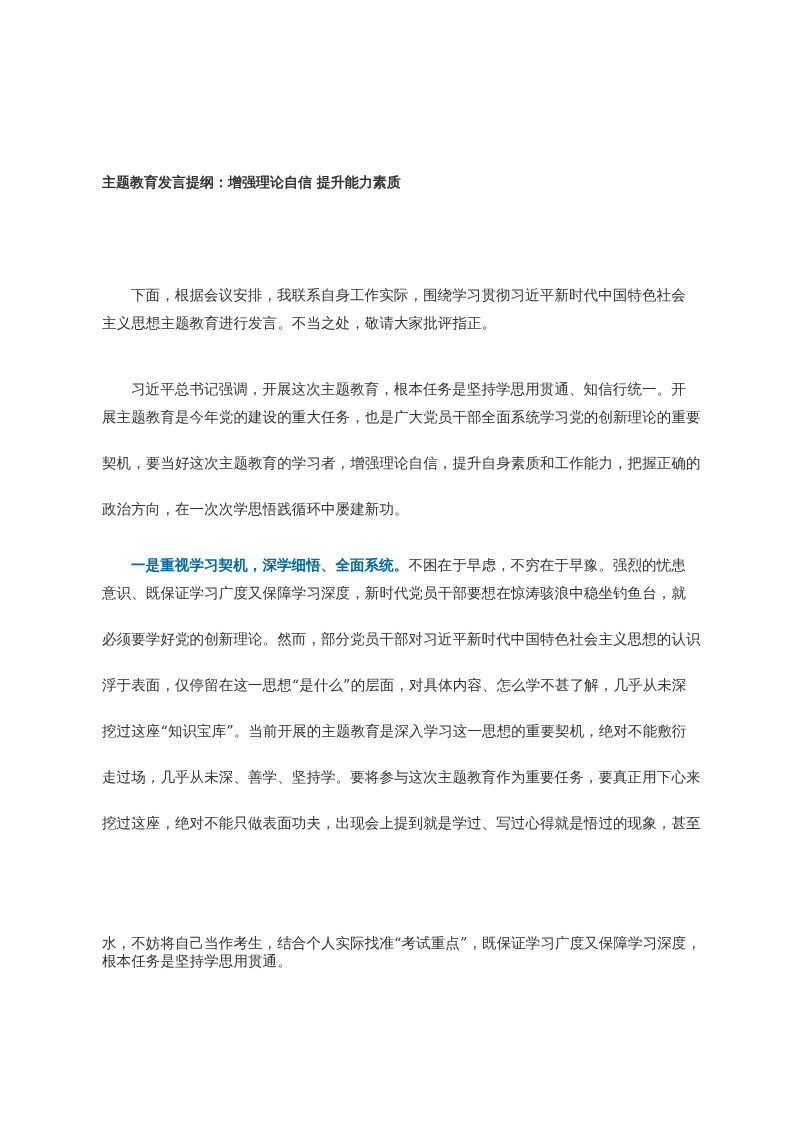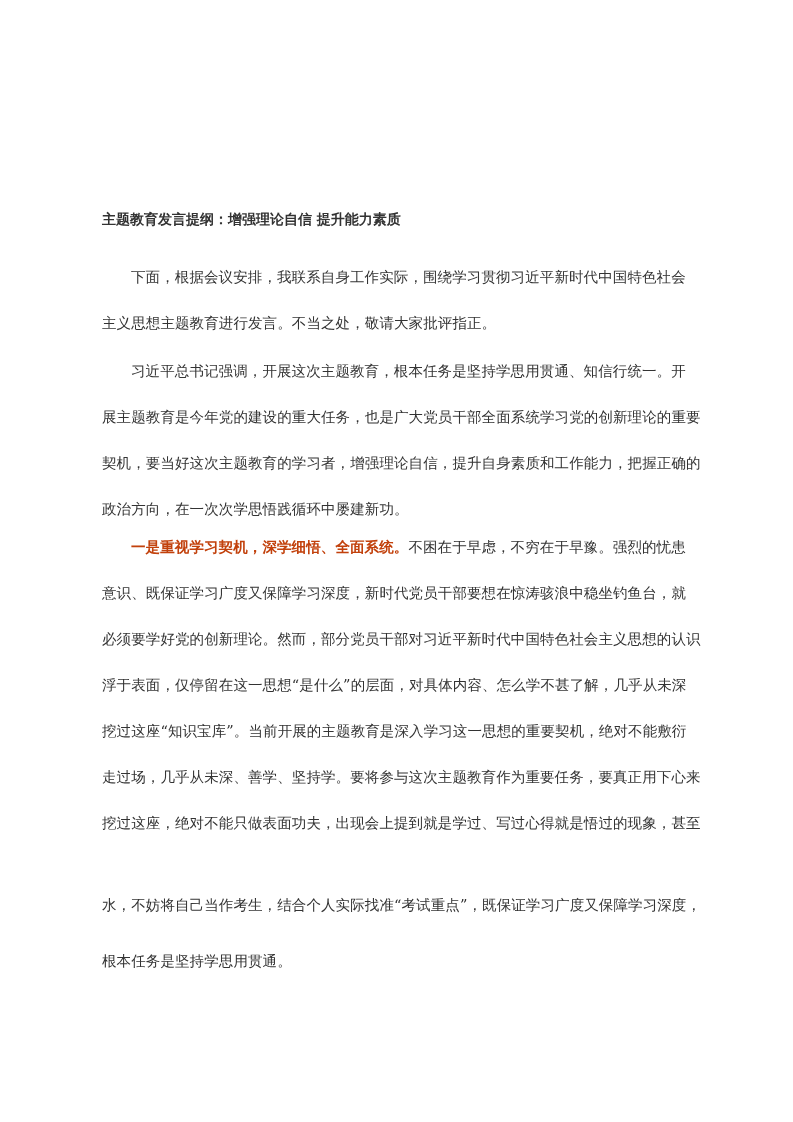--- a/index.html
+++ b/index.html
@@ -1,24 +1,24 @@
 <!DOCTYPE html>
 <html><head>
 <meta charset="utf-8">
 <style>
   html, body { margin: 0; padding: 0; background: #ffffff; }
   body { width: 793px; height: 1122px; position: relative; overflow: hidden;
          font-family: "DejaVu Serif", "Liberation Serif", serif; color: #2b2b2b; }
   .page { position: absolute; left: 0; top: 0; width: 793px; height: 1122px; background: #fff; }
   .title { position: absolute; left: 102px; top: 174px; font-size: 14px; font-weight: bold;
-           font-family: "DejaVu Sans", "Liberation Sans", sans-serif; color: #333; letter-spacing: 0px; margin-top: 37px; }
+           font-family: "DejaVu Sans", "Liberation Sans", sans-serif; color: #333; letter-spacing: 0px; }
   .line { position: absolute; left: 102px; width: 590px; font-size: 14.5px; white-space: nowrap;
           color: #333; letter-spacing: 0.1px; }
-  .indent { left: 131px; }
-  .bold { font-weight: bold; color: #c2410c; }
+  .indent { left: 131px; margin-top: 18px; }
+  .bold { font-weight: bold; color: #0369a1; }
 </style>
 </head>
 <body>
 
 <div class="page">
   <div class="title">主题教育发言提纲：增强理论自信 提升能力素质</div>
 
   <div class="line indent" style="top:268px">下面，根据会议安排，我联系自身工作实际，围绕学习贯彻习近平新时代中国特色社会</div>
   <div class="line" style="top:314px">主义思想主题教育进行发言。不当之处，敬请大家批评指正。</div>
 
@@ -29,15 +29,15 @@
 
   <div class="line indent" style="top:538px">
     <span class="bold">一是重视学习契机，深学细悟、全面系统。</span><span>不困在于早虑，不穷在于早豫。强烈的忧患</span>
   </div>
   <div class="line" style="top:584px">意识、既保证学习广度又保障学习深度，新时代党员干部要想在惊涛骇浪中稳坐钓鱼台，就</div>
   <div class="line" style="top:676px">浮于表面，仅停留在这一思想“是什么”的层面，对具体内容、怎么学不甚了解，几乎从未深</div>
   <div class="line" style="top:630px">必须要学好党的创新理论。然而，部分党员干部对习近平新时代中国特色社会主义思想的认识</div>
   <div class="line" style="top:722px">挖过这座“知识宝库”。当前开展的主题教育是深入学习这一思想的重要契机，绝对不能敷衍</div>
   <div class="line" style="top:768px">走过场，几乎从未深、善学、坚持学。要将参与这次主题教育作为重要任务，要真正用下心来</div>
   <div class="line" style="top:814px">挖过这座，绝对不能只做表面功夫，出现会上提到就是学过、写过心得就是悟过的现象，甚至</div>
-  <div class="line" style="top:896px">水，不妨将自己当作考生，结合个人实际找准“考试重点”，既保证学习广度又保障学习深度，</div>
+  <div class="line" style="top:934px">水，不妨将自己当作考生，结合个人实际找准“考试重点”，既保证学习广度又保障学习深度，</div>
   <div class="line" style="top:952px">根本任务是坚持学思用贯通。</div>
 </div>
 
 </body></html>

